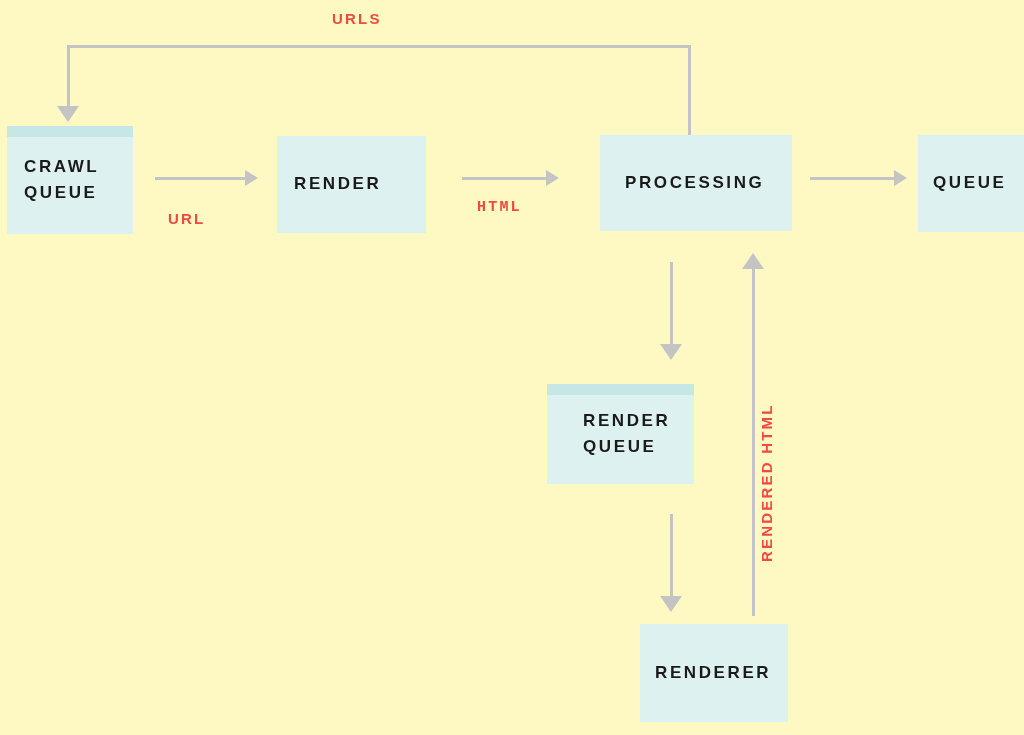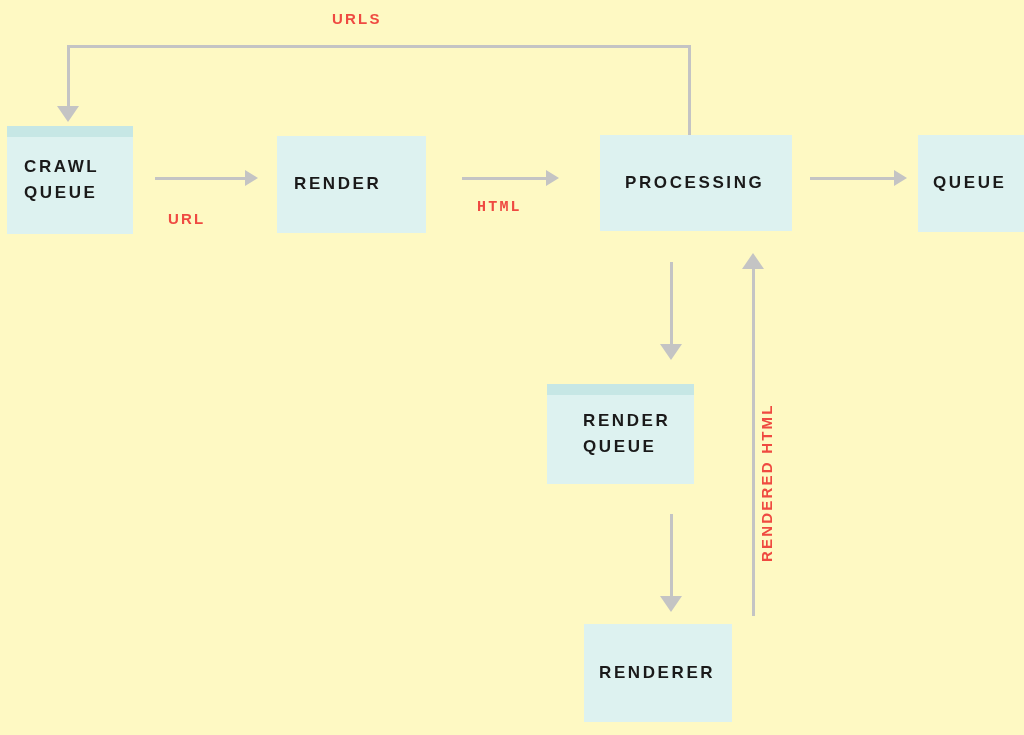--- a/index.html
+++ b/index.html
@@ -41,21 +41,21 @@
     height: 11px;
     background: #c6e7e5;
   }
 
   
   #node-crawl-queue  { left: 7px;   top: 126px; width: 126px; height: 108px; padding-left: 17px; }
   #node-crawler      { left: 277px; top: 136px; width: 149px; height: 97px;  padding-left: 17px; }
   #node-processing   { left: 600px; top: 135px; width: 192px; height: 96px;  padding-left: 25px; align-items: center; }
   #node-index        { left: 918px; top: 135px; width: 120px; height: 97px;  padding-left: 15px; }
   #node-render-queue { left: 547px; top: 384px; width: 147px; height: 100px; padding-left: 36px; }
-  #node-renderer     { left: 584px; top: 624px; width: 148px; height: 98px; padding-left: 15px; }
+  #node-renderer     { left: 640px; top: 624px; width: 148px; height: 98px; padding-left: 15px; }
 
   
   .line {
     position: absolute;
     background: #c4c4c4;
   }
   .line-h { height: 3px; }
   .line-v { width: 3px; }
 
   .arrowhead {

